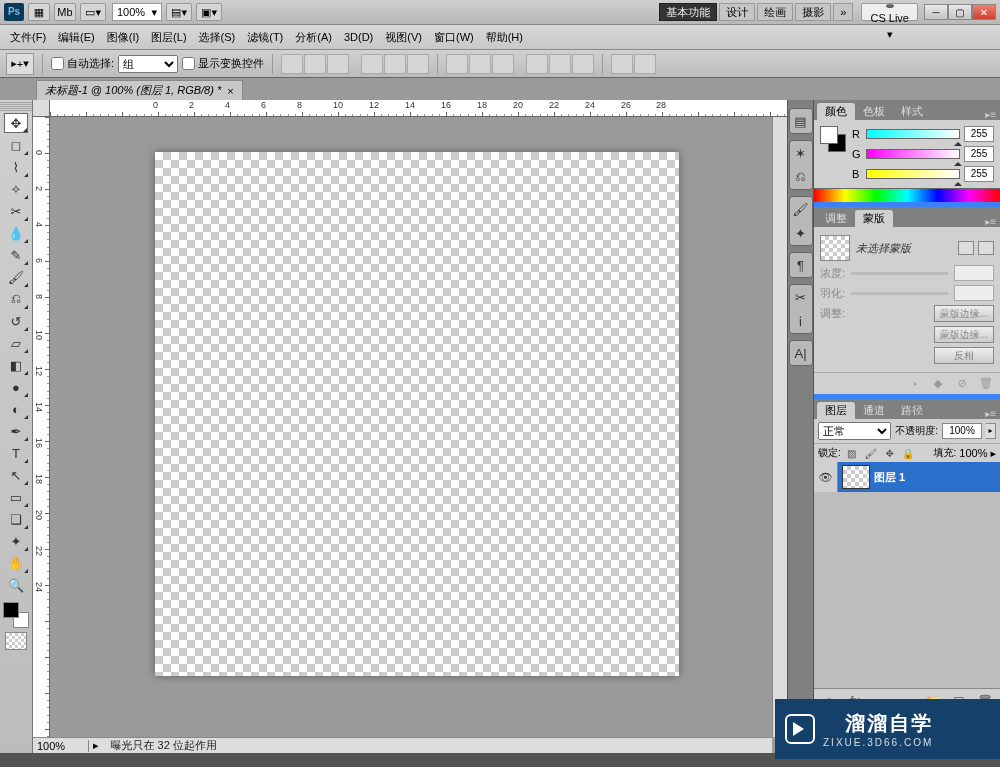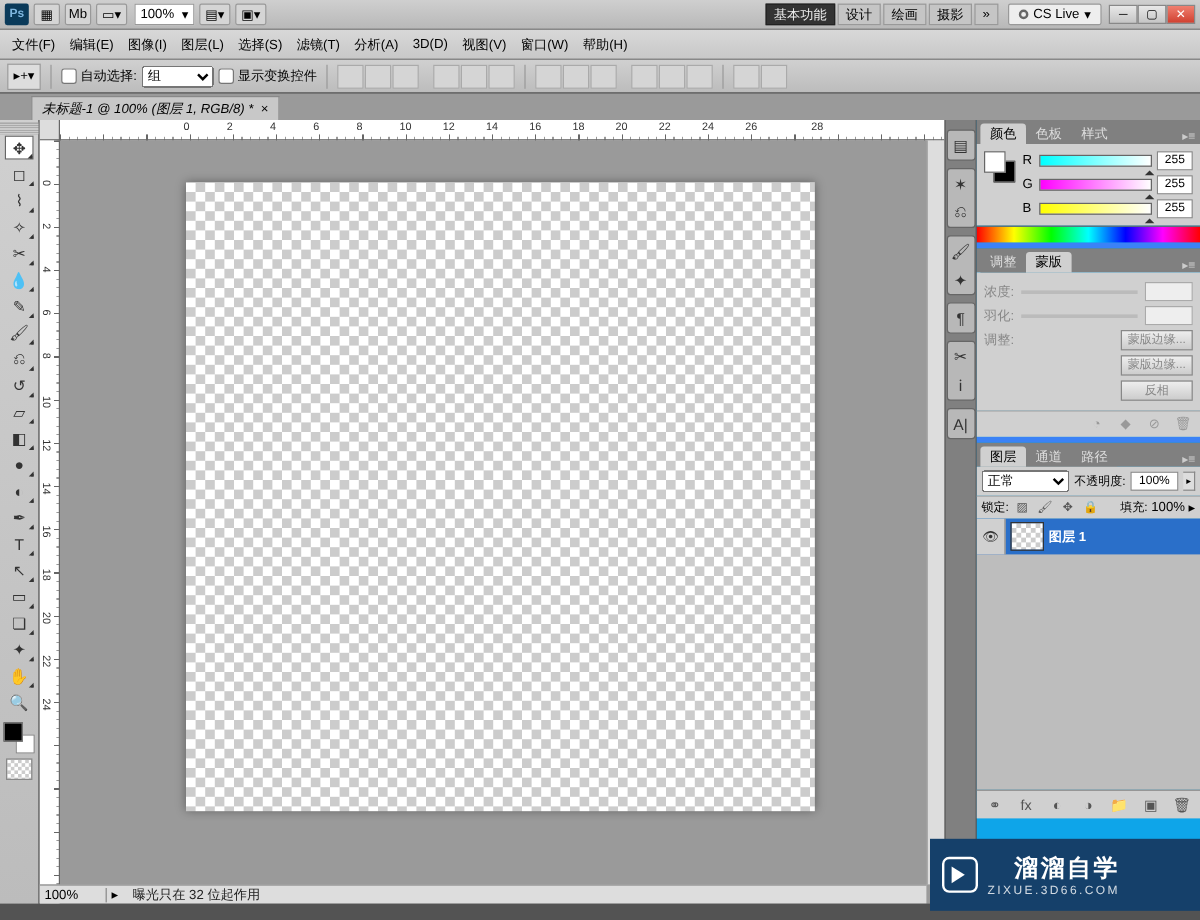--- a/index.html
+++ b/index.html
@@ -7,41 +7,41 @@
 
 
 .titlebar { height:25px; background:linear-gradient(#cfcfcf,#b8b8b8); display:flex; align-items:center; padding:0 4px; border-bottom:1px solid #888; }
 .ps-logo { width:20px; height:18px; background:#0a3a5a; color:#7fb7e0; font-weight:bold; text-align:center; line-height:18px; border-radius:2px; font-size:10px; }
 .titlebar .tb-btn { width:22px; height:18px; margin-left:4px; border:1px solid #999; background:#d5d5d5; display:flex; align-items:center; justify-content:center; border-radius:2px; cursor:pointer; }
 .titlebar .tb-drop { width:26px; }
 .zoom-sel { width:50px; height:18px; margin-left:6px; border:1px solid #999; background:#fff; display:flex; align-items:center; padding:0 4px; font-size:10px; }
 .titlebar .spacer { flex:1; }
 .ws-btn { height:18px; padding:0 6px; margin-left:2px; border:1px solid #999; background:#c5c5c5; display:flex; align-items:center; font-size:11px; cursor:pointer; }
 .ws-btn.active { background:#333; color:#eee; border-color:#222; }
-.cslive { height:18px; padding:0 8px; margin-left:8px; border:1px solid #999; background:#eee; border-radius:2px; display:flex; align-items:center; gap:4px; }
+.cslive { height:18px; padding:0 8px; margin-left:8px; border:1px solid #999; background:#eee; border-radius:2px; display:flex; align-items:center; gap:4px;flex-direction:column; }
 .cslive .dot { width:8px; height:8px; border:2px solid #666; border-radius:50%; }
 .win-btns { display:flex; margin-left:6px; }
 .win-btns .wb { width:24px; height:16px; border:1px solid #888; background:linear-gradient(#e8e8e8,#c5c5c5); display:flex; align-items:center; justify-content:center; font-size:10px; }
 .win-btns .close { background:linear-gradient(#f08070,#d04030); color:#fff; }
 
 
 .menubar { height:21px; background:linear-gradient(#d8d8d8,#c8c8c8); display:flex; align-items:center; padding:12px 4px; border-bottom:1px solid #888; }
 .menubar span { padding:2px 6px; cursor:pointer; }
 
 
 .options { height:28px; background:linear-gradient(#d0d0d0,#bcbcbc); display:flex; align-items:center; padding:0 6px; border-bottom:1px solid #666; gap:4px; }
 .options .tool-ico { width:28px; height:22px; border:1px solid #999; background:#ddd; display:flex; align-items:center; justify-content:center; }
 .options .sep { width:1px; height:20px; background:#999; margin:0 4px; }
 .options label { display:flex; align-items:center; gap:3px; }
 .options select { width:60px; height:18px; font-size:11px; }
 .options .icon-grp { display:flex; gap:1px; }
 .options .icon-grp div { width:22px; height:20px; border:1px solid #aaa; background:#d5d5d5; }
 
 
-.doc-tab-bar { height:22px; background:#9a9a9a; display:flex; align-items:flex-end; padding-left:26px; }
+.doc-tab-bar { height:22px; background:#9a9a9a; display:flex; align-items:flex-end; padding-left:36px; }
 .doc-tab { height:20px; background:#c8c8c8; padding:2px 8px; border:1px solid #888; border-bottom:none; display:flex; align-items:center; gap:6px; font-size:11px; font-style:italic; }
 .doc-tab .x { font-style:normal; cursor:pointer; }
 
 
 .main { display:flex; height:653px; }
 .toolbox { width:33px; background:linear-gradient(#d0d0d0,#bcbcbc); border-right:1px solid #777; display:flex; flex-direction:column; align-items:center; padding-top:2px; }
 .toolbox .handle { width:100%; height:10px; background:repeating-linear-gradient(#aaa,#aaa 1px,#ccc 1px,#ccc 2px); }
 .toolbox .tool { width:24px; height:20px; margin:1px 0; display:flex; align-items:center; justify-content:center; cursor:pointer; position:relative; color:#333; font-size:13px; }
 .toolbox .tool.active { background:#fff; border:1px solid #666; }
 .toolbox .tool .tri { position:absolute; right:0; bottom:0; width:0; height:0; border:2px solid transparent; border-right-color:#333; border-bottom-color:#333; }
@@ -267,21 +267,21 @@
         <span class="num" style="left: 249px;">8</span>
         <span class="num" style="left: 285px;">10</span>
         <span class="num" style="left: 321px;">12</span>
         <span class="num" style="left: 357px;">14</span>
         <span class="num" style="left: 393px;">16</span>
         <span class="num" style="left: 429px;">18</span>
         <span class="num" style="left: 465px;">20</span>
         <span class="num" style="left: 501px;">22</span>
         <span class="num" style="left: 537px;">24</span>
         <span class="num" style="left: 573px; text-align: center;">26</span>
-        <span class="num" style="left: 628px;">28</span>
+        <span class="num" style="left: 608px;">28</span>
       </div>
     <div class="ruler-v" id="ruler-v">
         <span class="num" style="top: 35px;">0</span>
         <span class="num" style="top: 71px;">2</span>
         <span class="num" style="top: 107px;">4</span>
         <span class="num" style="top: 143px;">6</span>
         <span class="num" style="top: 179px;">8</span>
         <span class="num" style="top: 215px;">10</span>
         <span class="num" style="top: 251px;">12</span>
         <span class="num" style="top: 287px;">14</span>
@@ -367,20 +367,28 @@
       </div>
 
       <div class="panel">
         <div class="panel-tabs">
           <div class="tab">调整</div>
           <div class="tab active">蒙版</div>
           <div class="menu">▸≡</div>
         </div>
         <div class="panel-body mask-body">
           <div class="row">
+            <div class="thumb"></div>
+            <span class="label-i">未选择蒙版</span>
+            <div style="margin-left:auto;display:flex">
+                <div class="mini-ico"></div>
+                <div class="mini-ico"></div>
+              </div>
+          </div>
+          <div class="row">
               <span>浓度:</span>
               <div class="slider"></div>
               <div class="valbox"></div>
             </div>
           <div class="row">
               <span>羽化:</span>
               <div class="slider"></div>
               <div class="valbox"></div>
             </div>
           <div class="row">

